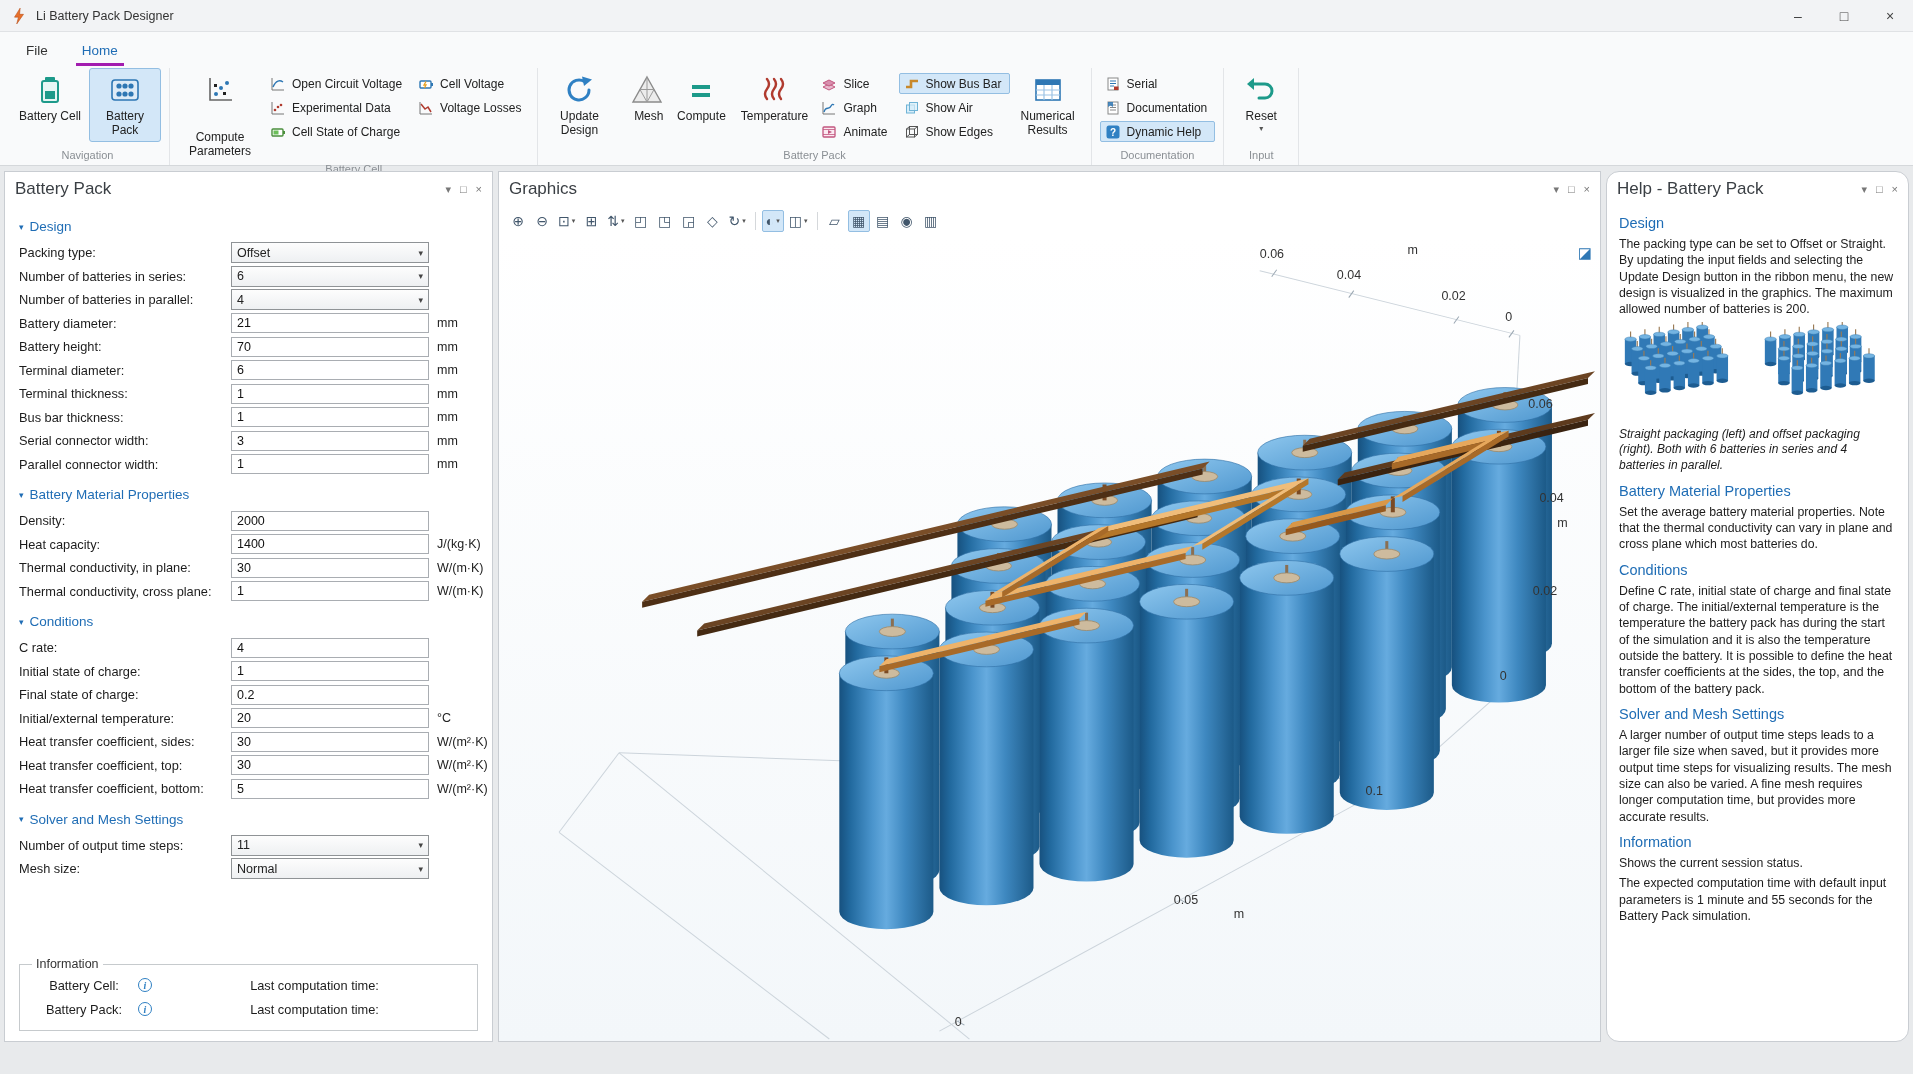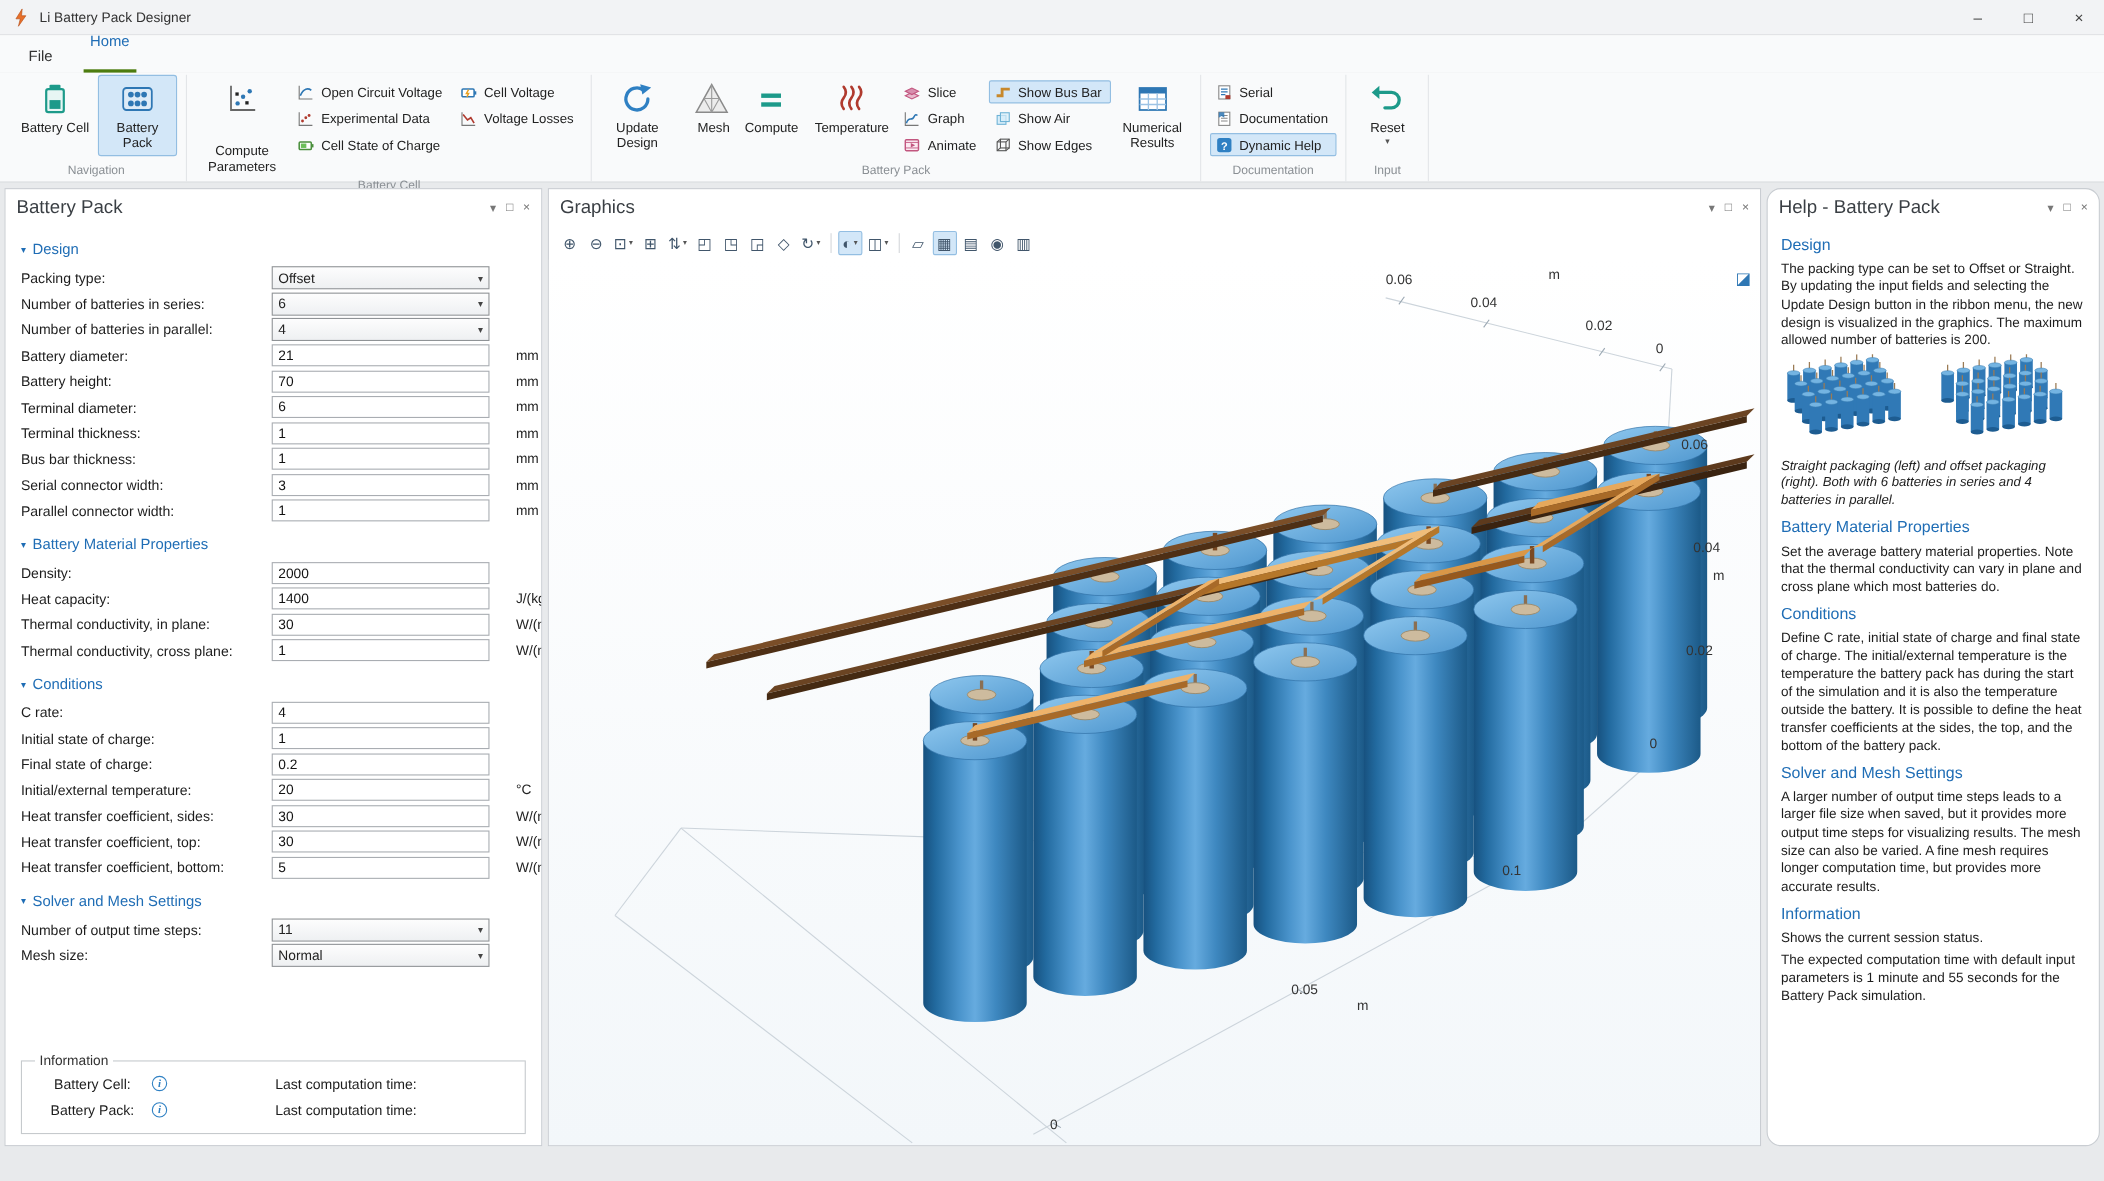--- a/index.html
+++ b/index.html
@@ -9,21 +9,21 @@
   
   .titlebar { height:32px; background:#f2f3f5; display:flex; align-items:center; border-bottom:1px solid #e0e2e5; }
   .titlebar .app-ico { width:18px; height:18px; margin:0 8px 0 10px; display:flex; align-items:center; }
   .titlebar .ttext { font-size:12.5px; color:#333; }
   .titlebar .spacer { flex:1; }
   .winbtn { width:46px; height:32px; display:flex; align-items:center; justify-content:center; color:#444; font-size:14px; }
 
   
   .menubar { height:34px; background:#f9fafb; display:flex; align-items:flex-end; padding-left:20px; gap:22px; }
   .menu-item { font-size:13.5px; padding:6px 6px 8px; color:#333; }
-  .menu-item.active { color:#1f6db5; border-bottom:3px solid #4d7c0f; padding-bottom:18px;text-align:center; }
+  .menu-item.active { color:#1f6db5; border-bottom:3px solid #a21caf; padding-bottom:5px;text-align:center; }
 
   
   .ribbon { height:100px; background:#f9fafb; border-bottom:1px solid #d5d8db; display:flex; padding:2px 2px 0 6px; }
   .rgroup { display:flex; flex-direction:column; padding:0 8px; border-right:1px solid #e3e5e8; }
   .rgroup-body { flex:1; display:flex; align-items:flex-start; gap:3px; }
   .rgroup-label { height:18px; text-align:center; font-size:11px; color:#8a8f94; line-height:16px; }
   .rbig { width:72px; min-height:74px; display:flex; flex-direction:column; align-items:center; padding:5px 3px 2px; border:1px solid transparent; border-radius:3px; text-align:center; }
   .rbig.active { background:#d3e7f8; border-color:#93bee2; }
   .rbig .rlabel { font-size:12px; line-height:1.18; color:#222; margin-top:3px; }
   .ricon30 { width:32px; height:32px; display:block; }
@@ -41,21 +41,21 @@
   .panel-header { height:34px; flex:0 0 34px; display:flex; align-items:center; padding:0 10px; }
   .panel-title { font-size:17px; color:#3a3f44; flex:1; white-space:nowrap; overflow:hidden; }
   .phicons { display:flex; gap:9px; color:#777; font-size:11px; align-items:center; }
   .phicons span { cursor:default; }
 
   
   .panel.left { width:489px; flex:0 0 489px; }
   .left-body { flex:1; display:flex; flex-direction:column; padding:2px 14px 10px; overflow:hidden; }
   .sect-head { display:flex; align-items:center; gap:6px; color:#1f6db5; font-size:13.5px; margin:11px 0 7px; }
   .sect-chev { font-size:9px; color:#1f6db5; }
-  .frow { display:grid; grid-template-columns:204px 198px auto; column-gap:24px; align-items:center; height:23.5px; }
+  .frow { display:grid; grid-template-columns:204px 198px auto; column-gap:8px; align-items:center; height:23.5px; }
   .flabel { font-size:12.8px; color:#1c1c1c; white-space:nowrap; overflow:hidden; }
   .finput { height:20px; border:1px solid #a9adb2; background:#fff; font-family:"Liberation Sans",sans-serif; font-size:12.5px; padding:0 5px; width:100%; color:#111; }
   .fselect { height:21px; border:1px solid #8f9396; background:linear-gradient(#fdfdfd,#eef0f2); display:flex; align-items:center; padding:0 5px; font-size:12.5px; position:relative; }
   .fselect-val { flex:1; }
   .fchev { font-size:9px; color:#444; }
   .funit { font-size:12.5px; color:#222; white-space:nowrap; }
   .info-box { margin-top:auto; border:1px solid #c6cacd; padding:2px 10px 9px; }
   .info-box legend { font-size:12.5px; color:#333; padding:0 4px; margin-left:2px; }
   .inforow { display:grid; grid-template-columns:108px 24px auto; align-items:center; height:24px;text-align:center; }
   .ico-info { width:14px; height:14px; border:1px solid #2f80c3; border-radius:50%; color:#2f80c3; font-family:"Liberation Serif",serif; font-style:italic; font-weight:bold; font-size:10px; display:flex; align-items:center; justify-content:center; }
@@ -70,21 +70,21 @@
   .scene { flex:1; position:relative; background:linear-gradient(180deg,#ffffff,#f3f7fa); overflow:hidden; }
   .scene svg.main { position:absolute; inset:0; width:100%; height:100%; }
   .gaxis { position:absolute; transform:translate(-50%,-50%); font-size:12.5px; color:#333; white-space:nowrap; }
   .goverlay { position:absolute; right:8px; top:8px; color:#2e77b4; font-size:15px; }
 
   
   .panel.right { width:303px; flex:0 0 303px;border-radius:13px; }
   .help-body { flex:1; overflow:hidden; padding:0 12px 10px; }
   .help-h { color:#1f6db5; font-size:14.5px; font-weight:400; margin:9px 0 5px; }
   .help-p { font-size:12.3px; line-height:1.33; color:#1d1d1d; margin-bottom:4px; }
-  .help-caption { font-size:12px; font-style:italic; line-height:1.3; color:#1d1d1d; margin:8px 0 4px; }
+  .help-caption { font-size:12px; font-style:italic; line-height:1.3; color:#1d1d1d; margin:19px 0 4px; }
   .thumbs { display:flex; gap:6px; margin:4px 0 2px; }
   .thumbs svg { width:134px; height:86px; }
 </style>
 </head>
 <body>
 
 <div class="titlebar">
   <span class="app-ico">
     <svg viewBox="0 0 16 16">
         <polygon points="9,1 4,9 7.5,9 6,15 12,6.5 8.5,6.5" fill="#e8702a" stroke="#b44a14" stroke-width="0.5"></polygon>

